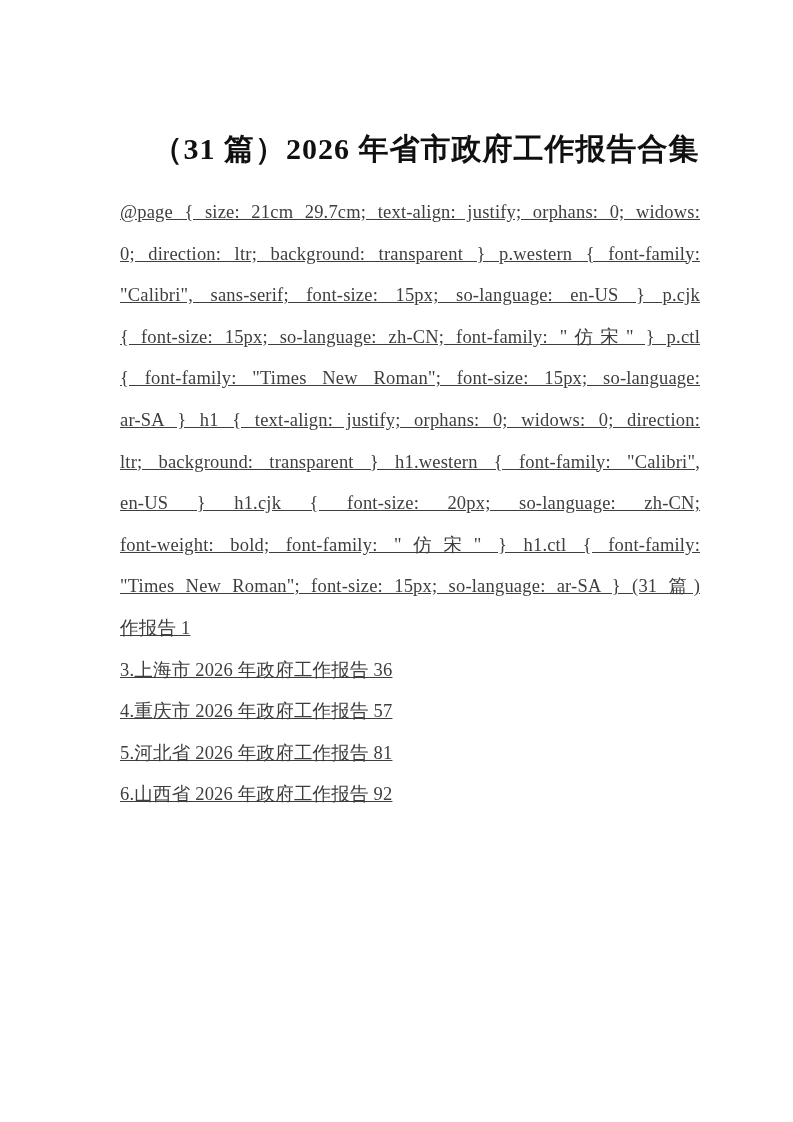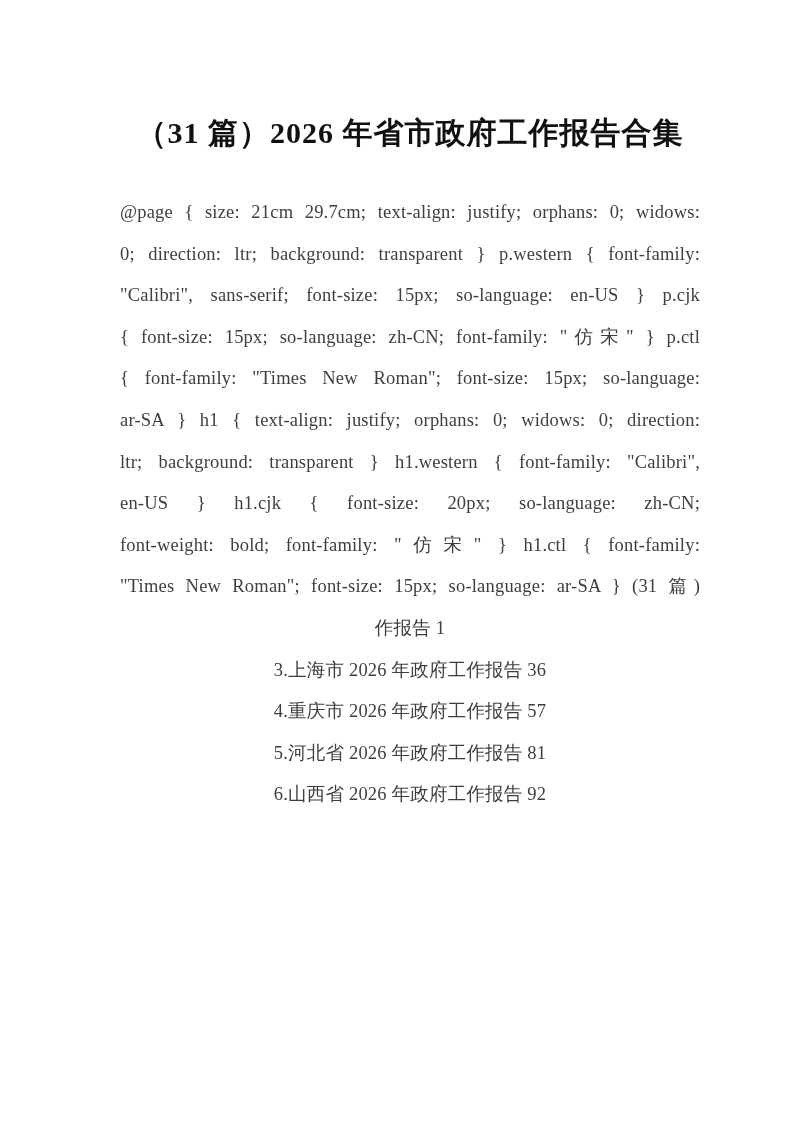--- a/index.html
+++ b/index.html
@@ -13,44 +13,45 @@
     height: 1122px;
     background: #ffffff;
     overflow: hidden;
     font-family: "Liberation Serif", "DejaVu Serif", serif;
   }
   .title {
     position: absolute;
     left: 120px;
     top: 112px;
     width: 580px;
-    margin: 0;
+    margin: 16px;
     font-size: 30px;
     line-height: 42px;
     font-weight: bold;
     text-align: center;
     color: #101010;
     letter-spacing: 1px;
     white-space: nowrap;
     font-family: "Liberation Serif", "DejaVu Serif", serif;
   }
   .body-block {
     position: absolute;
     left: 120px;
     top: 192px;
     width: 580px;
     color: #3e3e3e;
+    text-decoration: underline;
   }
   .line {
     height: 41.6px;
     line-height: 41.6px;
     font-size: 18.5px;
     letter-spacing: 0.2px;
     overflow: hidden;
-    text-align: center;
+    text-align: left;
   }
   .line.j {
     text-align: justify;
     text-align-last: justify;
   }
 </style>
 </head>
 <body>
 
 <div class="page">

